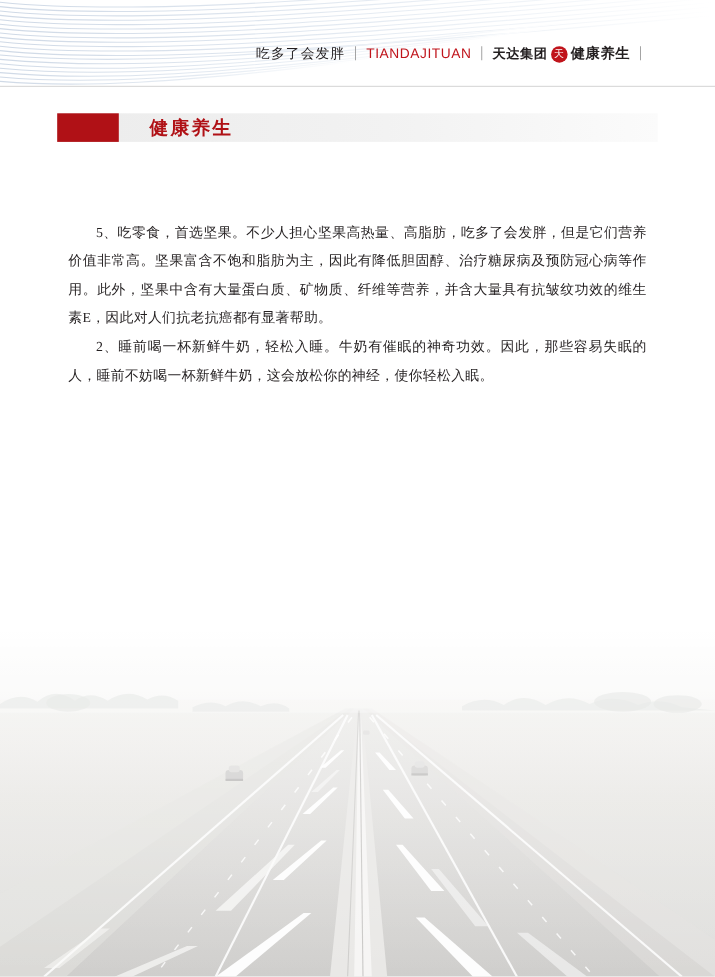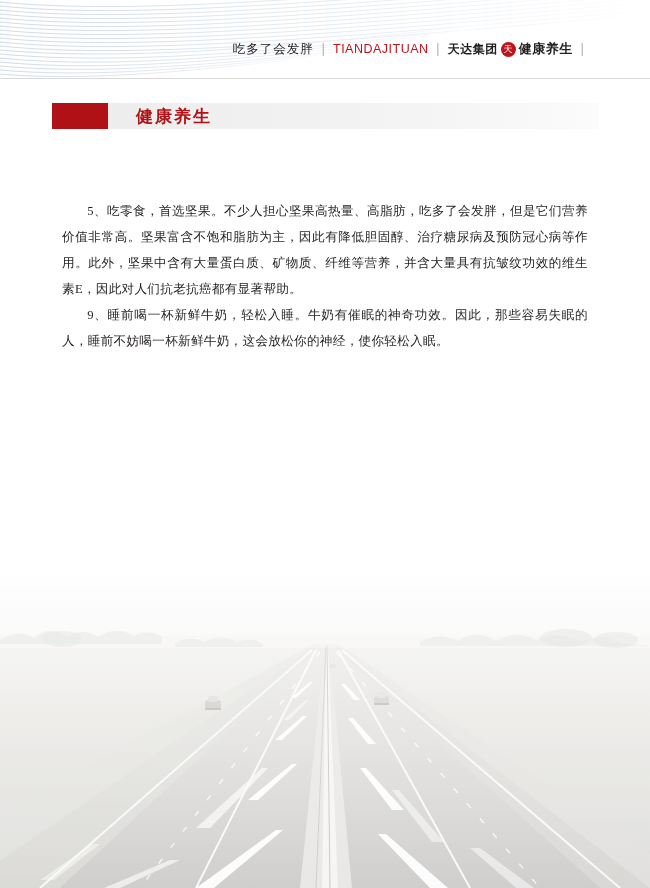--- a/index.html
+++ b/index.html
@@ -224,21 +224,21 @@
     </div>
   </div>
 
   <div class="section-bar">
     <div class="redblock"></div>
     <div class="title">健康养生</div>
   </div>
 
   <div class="body-copy">
     <p>5、吃零食，首选坚果。不少人担心坚果高热量、高脂肪，吃多了会发胖，但是它们营养价值非常高。坚果富含不饱和脂肪为主，因此有降低胆固醇、治疗糖尿病及预防冠心病等作用。此外，坚果中含有大量蛋白质、矿物质、纤维等营养，并含大量具有抗皱纹功效的维生素E，因此对人们抗老抗癌都有显著帮助。</p>
-    <p>9、睡前喝一杯新鲜牛奶，轻松入睡。牛奶有催眠的神奇功效。因此，那些容易失眠的人，睡前不妨喝一杯新鲜牛奶，这会放松你的神经，使你轻松入眠。</p>
+    <p>2、睡前喝一杯新鲜牛奶，轻松入睡。牛奶有催眠的神奇功效。因此，那些容易失眠的人，睡前不妨喝一杯新鲜牛奶，这会放松你的神经，使你轻松入眠。</p>
   </div>
 
   <div class="photo">
     <svg viewBox="0 0 650 420" preserveAspectRatio="none">
       <defs>
         <linearGradient id="sky" x1="0" y1="0" x2="0" y2="1">
           <stop offset="0" stop-color="#ffffff"></stop>
           <stop offset="0.6" stop-color="#fdfdfd"></stop>
           <stop offset="1" stop-color="#f4f4f3"></stop>
         </linearGradient>

